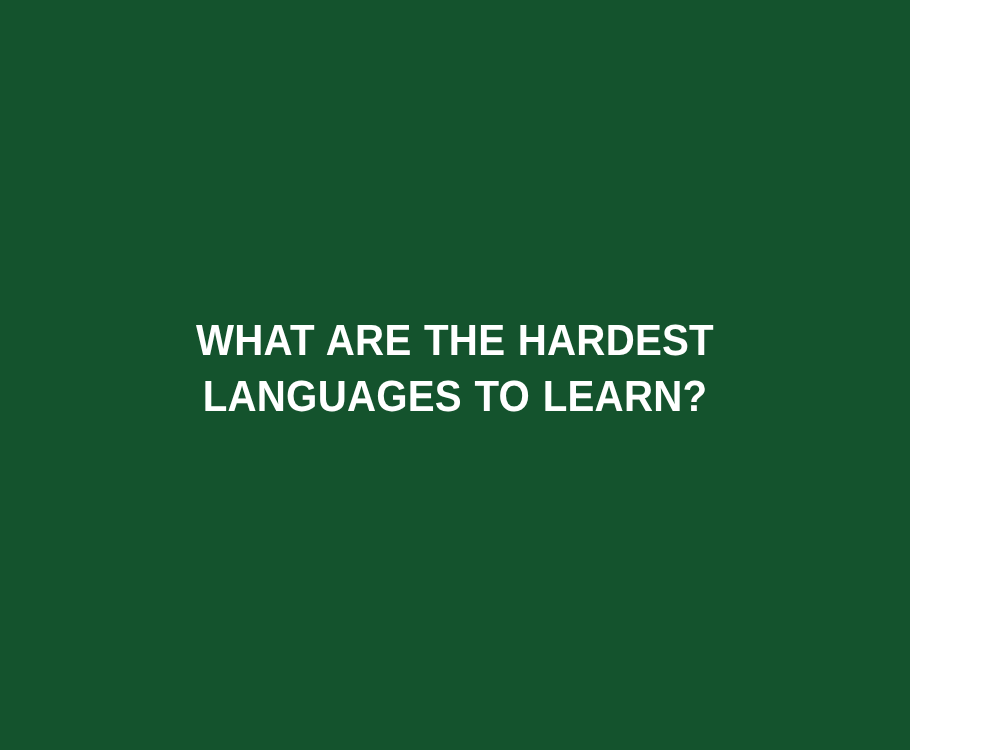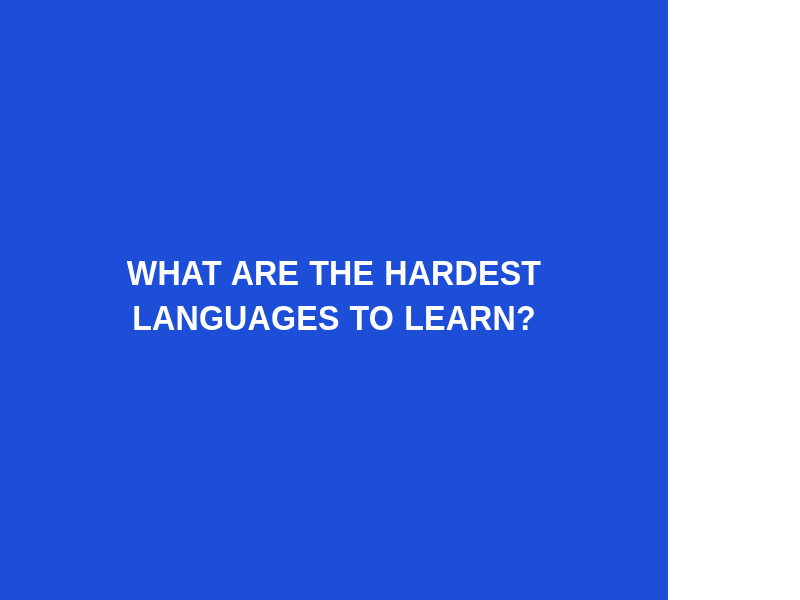--- a/index.html
+++ b/index.html
@@ -10,23 +10,23 @@
 
   body {
     width: 800px;
     height: 600px;
     overflow: hidden;
     font-family: "Liberation Sans", sans-serif;
   }
 
   #banner {
     position: relative;
-    width: 668px;
+    width: 728px;
     height: 600px;
-    background-color: #1d4ed8;
+    background-color: #14532d;
     box-sizing: border-box;
     display: flex;
     align-items: flex-start;
     justify-content: center;
   }
 
   #headline-block {
     position: absolute;
     left: 0;
     right: 0;

